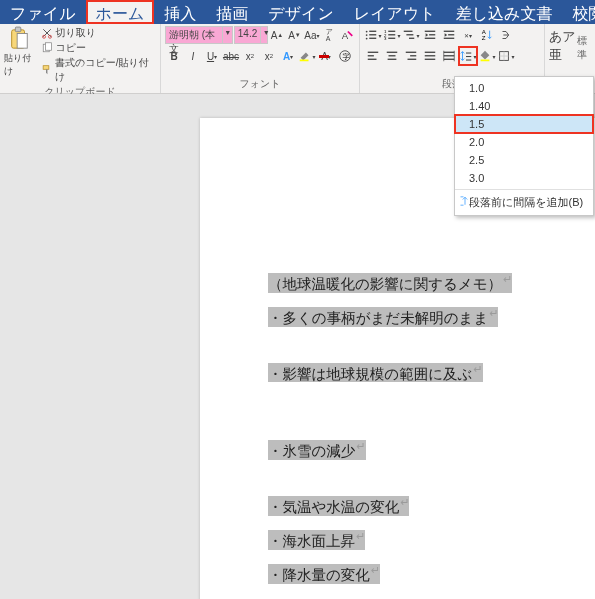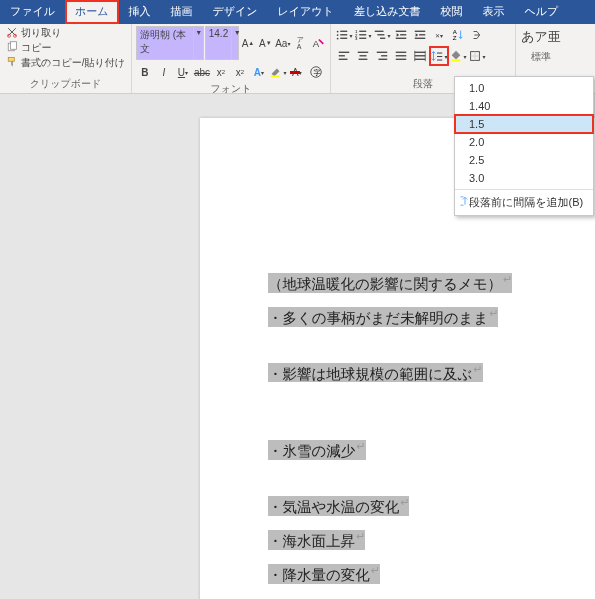--- a/index.html
+++ b/index.html
@@ -1,53 +1,53 @@
 <!DOCTYPE html>
 <html><head>
 <meta charset="utf-8">
 <style>
   * { margin: 0; padding: 0; box-sizing: border-box; font-family: "Meiryo", "Yu Gothic", sans-serif; }
   html, body { width: 595px; height: 599px; overflow: hidden; }
   body { background: #e6e6e6; }
 
   
-  .tabs { display: flex; background: #2b579a; color: #fff; height: 24px; font-size: 11px; }
+  .tabs { display: flex; background: #2b579a; color: #fff; height: 24px; font-size: 16px; }
   .tab { padding: 4px 10px; cursor: pointer; white-space: nowrap; }
   .tab.active { background: #f3f2f1; color: #2b579a; }
   .tab.highlight { outline: 2px solid #e32; outline-offset: -2px; }
 
   
   .ribbon { background: #f3f2f1; height: 70px; border-bottom: 1px solid #d0cfce; display: flex; font-size: 10px; color: #444; }
   .group { border-right: 1px solid #d8d8d8; padding: 2px 4px 0 4px; display: flex; flex-direction: column; height: 100%; }
   .group-label { text-align: center; font-size: 10px; color: #666; padding: 1px 0 2px; margin-top: auto; }
   .group-body { flex: 1; display: flex; gap: 4px; }
 
   
   .paste-block { display: flex; flex-direction: column; align-items: center; width: 32px; }
   .paste-icon { width: 22px; height: 26px; }
   .paste-label { font-size: 9px; }
   .clip-list { display: flex; flex-direction: column; gap: 1px; }
-  .clip-item { display: flex; align-items: flex-start; gap: 3px; font-size: 10px; padding: 0 2px; }
+  .clip-item { display: flex; align-items: center; gap: 3px; font-size: 10px; padding: 0 2px; }
   .mini-icon { width: 12px; height: 12px; }
 
   
   .font-rows { display: flex; flex-direction: column; gap: 3px; width: 190px; }
   .row { display: flex; align-items: center; gap: 1px; }
-  .combo { display: flex; border: 1px solid #c8c8c8; background: #c4b5fd; height: 34px; font-size: 10px; }
+  .combo { display: flex; border: 1px solid #c8c8c8; background: #f9a8d4; height: 18px; font-size: 10px; }
   .combo span { padding: 1px 3px; }
   .combo .dd { width: 10px; border-left: 1px solid #c8c8c8; text-align: center; font-size: 8px; }
   .btn { width: 18px; height: 18px; display: flex; align-items: center; justify-content: center; font-size: 10px; color: #444; }
   .btn svg { width: 14px; height: 14px; }
 
   
   .para-rows { display: flex; flex-direction: column; gap: 3px; width: 176px; }
   .linespace-btn { outline: 2px solid #e32; outline-offset: -1px; }
 
   
-  .styles-body { display: flex; flex-direction: column; align-items: center; width: 42px; padding-top: 2px; }
+  .styles-body { display: flex; flex-direction: row; align-items: center; width: 42px; padding-top: 2px; }
   .style-preview { font-size: 13px; font-family: "Yu Mincho", serif; }
   .style-name { font-size: 10px; color: #666; margin-top: 4px; }
 
   
   .doc-area { position: relative; height: calc(599px - 94px); background: #e6e6e6; overflow: hidden; }
   .page { position: absolute; top: 24px; left: 200px; width: 560px; min-height: 800px; background: #fff; box-shadow: 0 0 3px rgba(0,0,0,.2); padding: 155px 0 0 68px; }
   .line { font-size: 14.5px; font-family: "Yu Mincho", "MS Mincho", serif; color: #222; line-height: 1.1; display: inline-block; background: #bdbdbd; white-space: pre; }
   .line-wrap { margin-bottom: 22px; }
   .para-mark { color: #9b9b9b; font-size: 11px; vertical-align: super; margin-left: 1px; }
 
@@ -71,20 +71,28 @@
     <div class="tab">差し込み文書</div>
     <div class="tab">校閲</div>
     <div class="tab">表示</div>
     <div class="tab">ヘルプ</div>
   </div>
 
 <div class="ribbon">
 
   <div class="group">
     <div class="group-body">
+      <div class="paste-block">
+        <svg class="paste-icon" viewBox="0 0 24 28">
+            <rect x="4" y="4" width="14" height="20" rx="2" fill="#f7d77a" stroke="#b58a1f"></rect>
+            <rect x="8" y="1" width="6" height="5" rx="1" fill="#c8c8c8" stroke="#888"></rect>
+            <rect x="10" y="8" width="11" height="16" fill="#fff" stroke="#888"></rect>
+          </svg>
+        <span class="paste-label">貼り付け</span>
+      </div>
       <div class="clip-list">
         <div class="clip-item">
           <svg class="mini-icon" viewBox="0 0 16 16">
               <path d="M3 3 L13 13 M13 3 L3 13" stroke="#555" stroke-width="1.3"></path>
               <circle cx="4" cy="13" r="2" fill="none" stroke="#c33"></circle>
               <circle cx="12" cy="13" r="2" fill="none" stroke="#c33"></circle>
             </svg>
           <span>切り取り</span>
         </div>
         <div class="clip-item">

